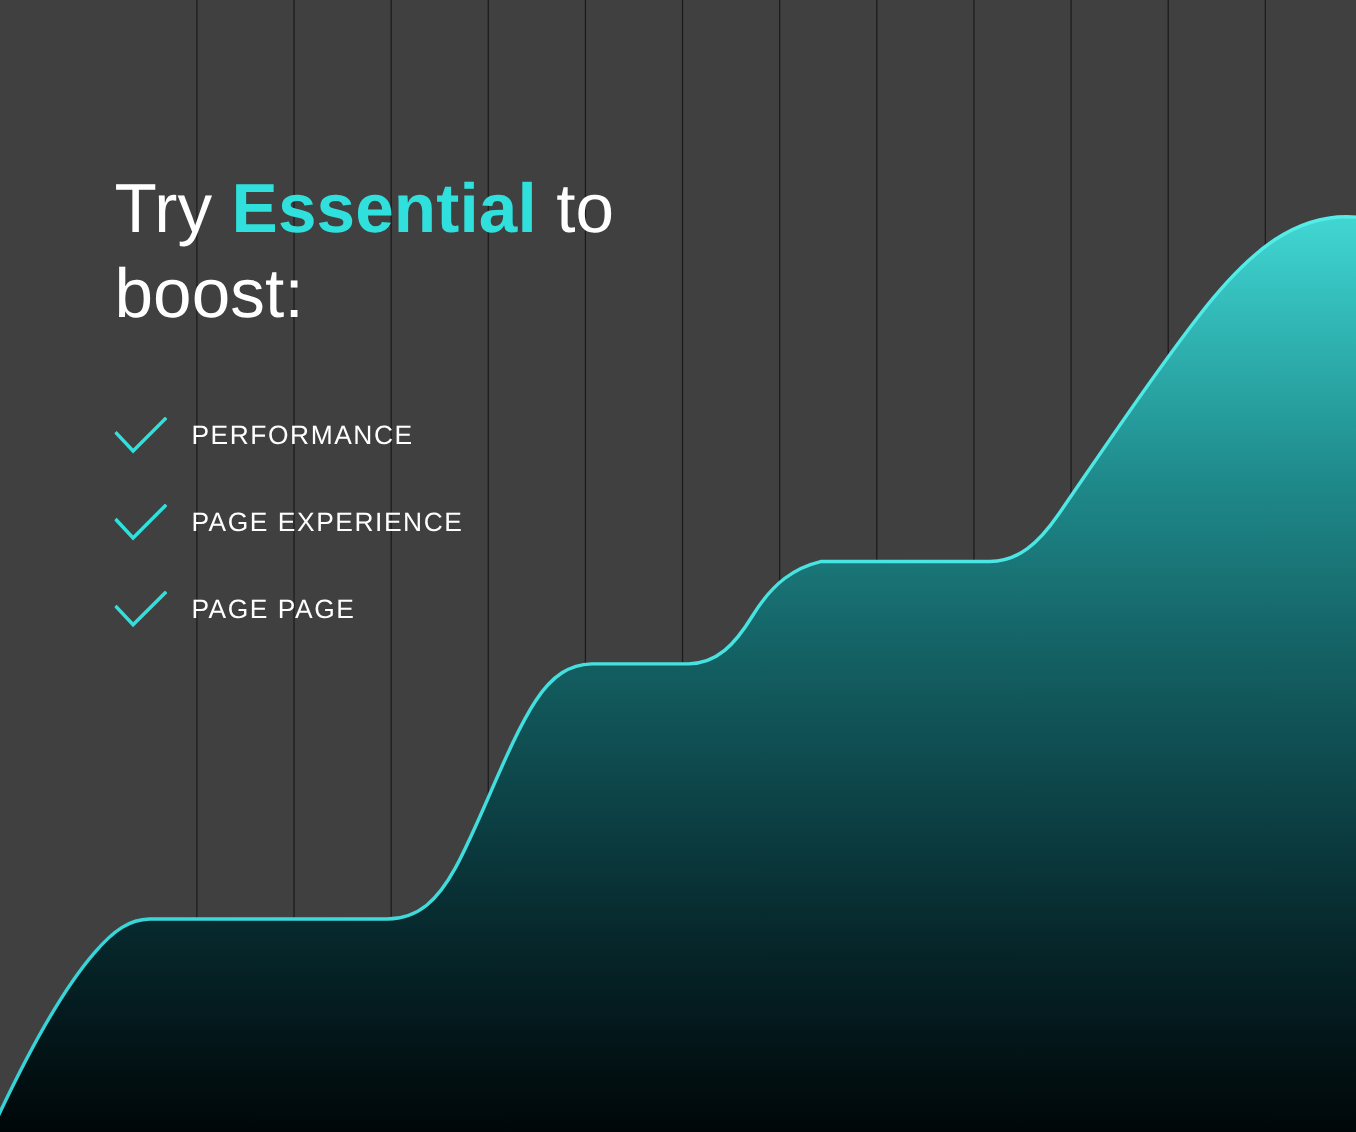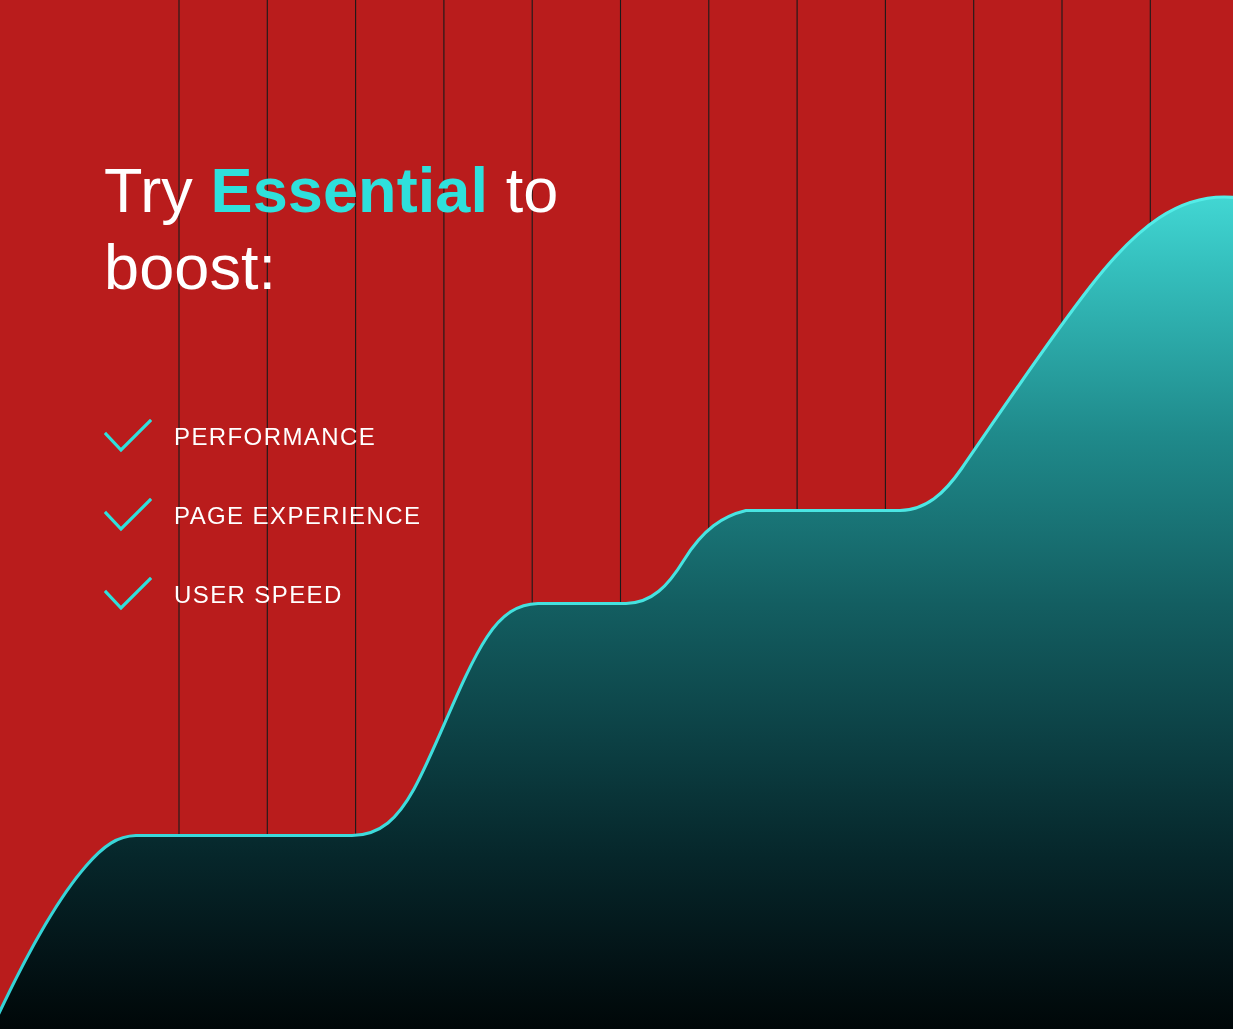--- a/index.html
+++ b/index.html
@@ -9,21 +9,21 @@
     background: #000000;
   }
   body {
     font-family: "Liberation Sans", sans-serif;
     -webkit-font-smoothing: antialiased;
   }
   #stage {
     position: relative;
     width: 1233px;
     height: 1029px;
-    background: #b91c1c;
+    background: #404040;
     overflow: hidden;
   }
 
   
   #chart-layer {
     position: absolute;
     inset: 0;
     width: 1233px;
     height: 1029px;
   }
@@ -56,21 +56,21 @@
     white-space: pre-wrap;
   }
   .headline .accent {
     font-weight: 700;
     color: #2FE0DC;
   }
 
   .checklist {
     position: absolute;
     left: 104px;
-    top: 412px;
+    top: 372px;
     margin: 0;
     padding: 0;
     list-style: none;
   }
   .check-row {
     display: flex;
     align-items: center;
     height: 50px;
     margin-bottom: 29px;
   }
@@ -184,18 +184,18 @@
         <svg class="check-icon" viewBox="0 0 48 36">
           <path d="M2 15 L17 31 L46 2" fill="none" stroke="#2FE0DC" stroke-width="3.2" stroke-linecap="square" stroke-linejoin="miter"></path>
         </svg>
         <span class="check-label">PAGE EXPERIENCE</span>
       </li>
 
       <li class="check-row">
         <svg class="check-icon" viewBox="0 0 48 36">
           <path d="M2 15 L17 31 L46 2" fill="none" stroke="#2FE0DC" stroke-width="3.2" stroke-linecap="square" stroke-linejoin="miter"></path>
         </svg>
-        <span class="check-label">USER SPEED</span>
+        <span class="check-label">PAGE PAGE</span>
       </li>
 
     </ul>
   </div>
 </div>
 
 </body></html>

